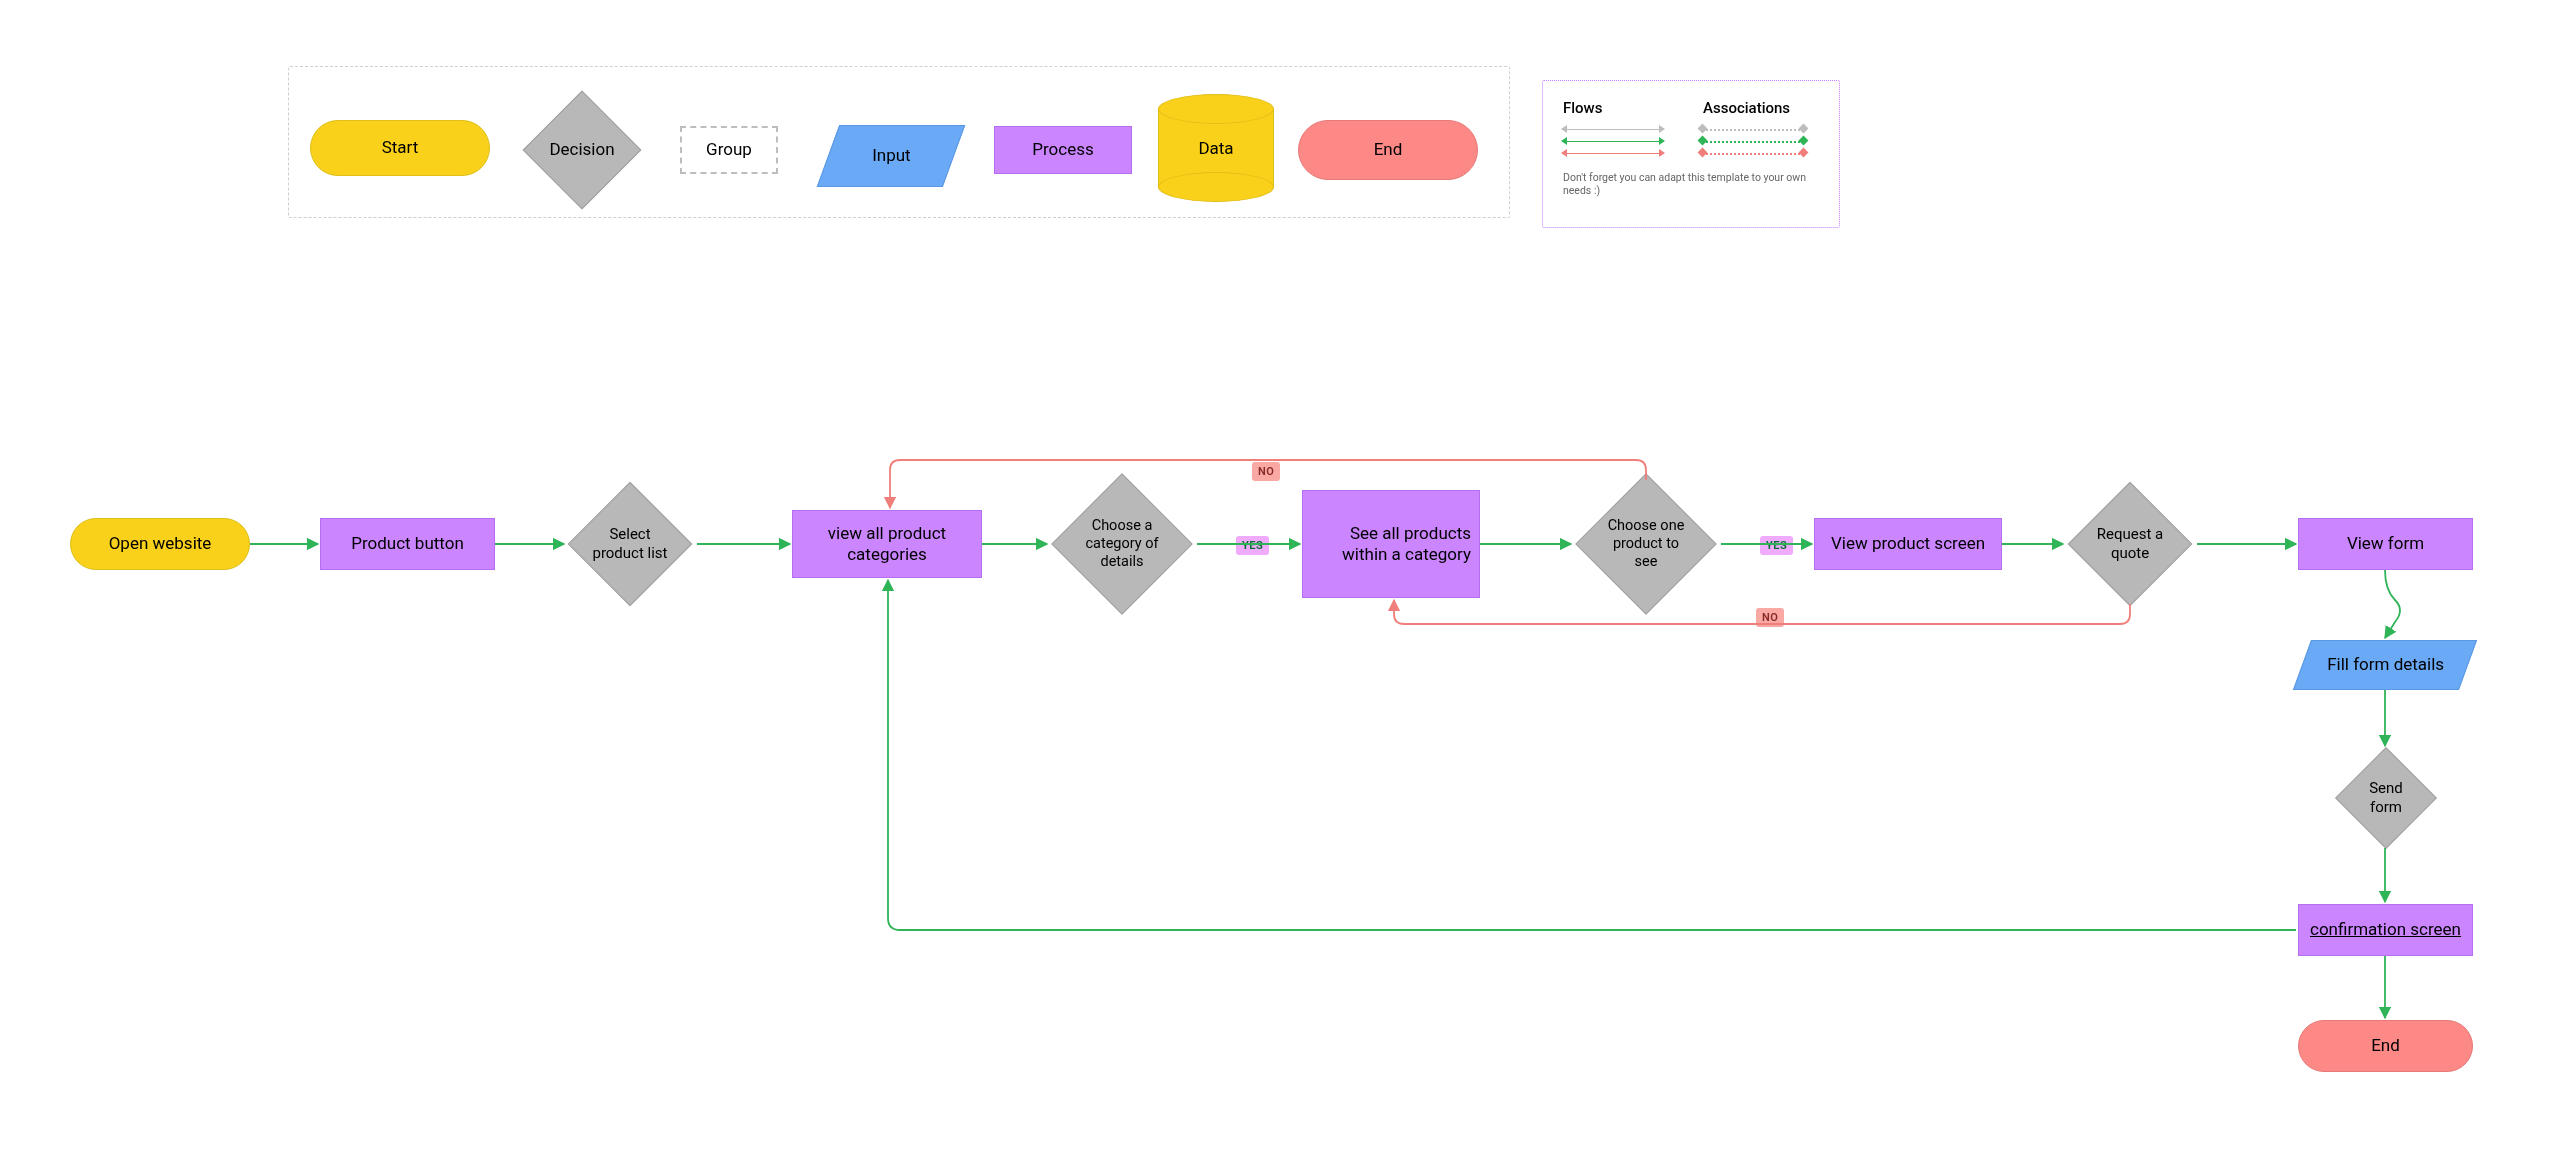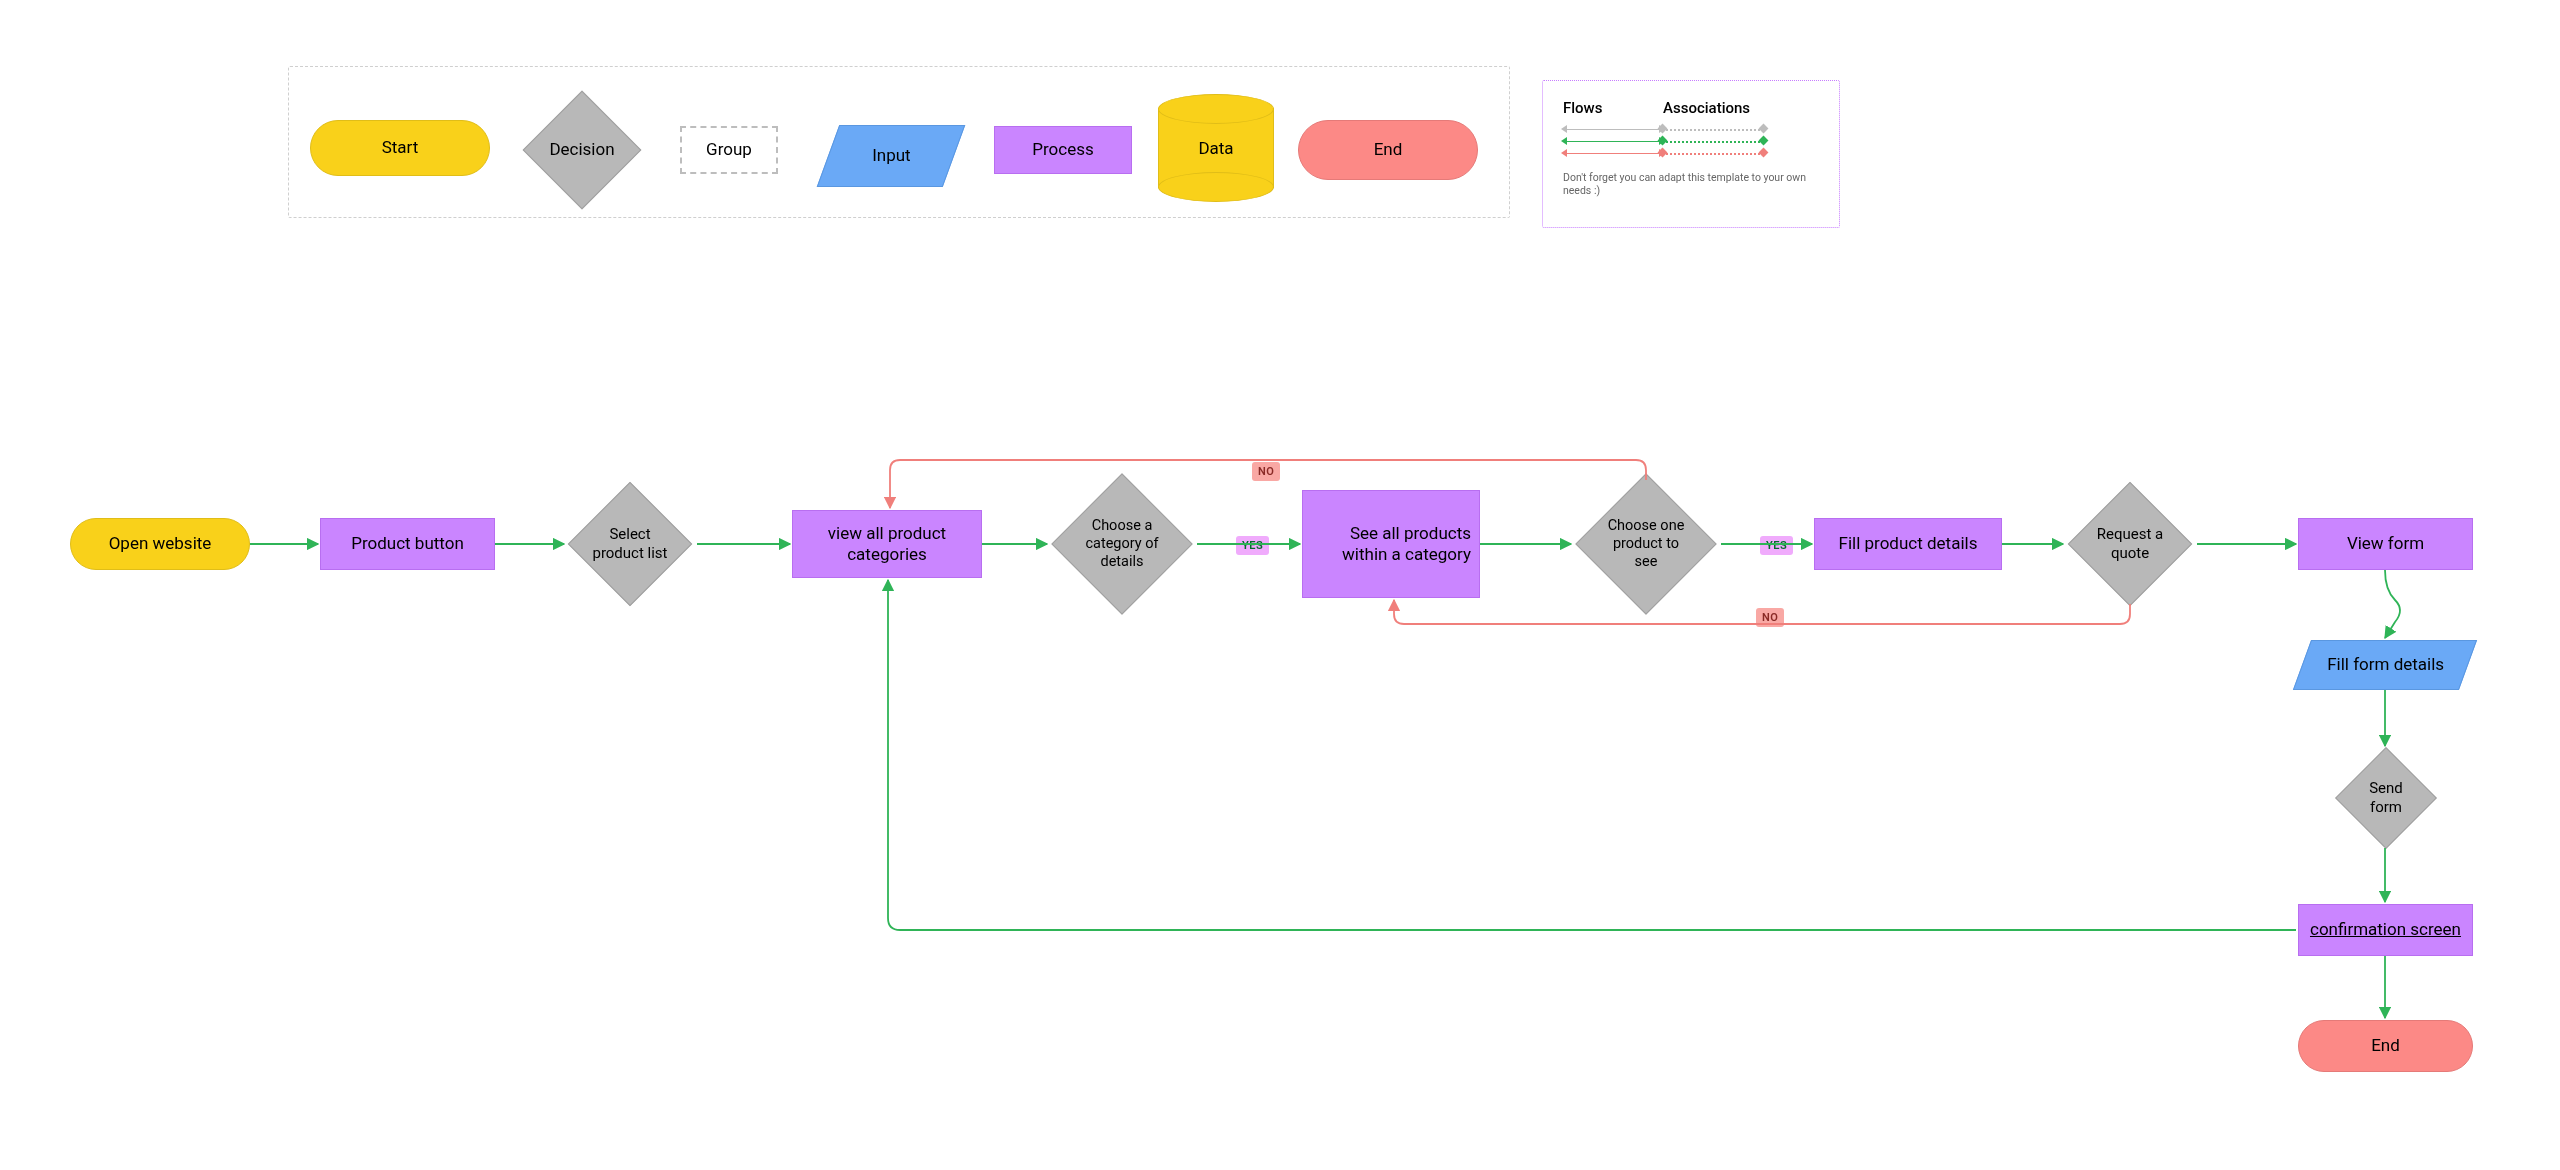--- a/index.html
+++ b/index.html
@@ -18,21 +18,21 @@
   .cyl-body { position:absolute; left:0; right:0; top:14px; bottom:14px; background:#f9d11a; border-left:1px solid #e0bd18; border-right:1px solid #e0bd18; }
   .cyl-top { position:absolute; left:0; right:0; top:0; height:28px; background:#f9d11a; border:1px solid #e0bd18; border-radius:50%; }
   .cyl-bot { position:absolute; left:0; right:0; bottom:0; height:28px; background:#f9d11a; border:1px solid #e0bd18; border-radius:50%; }
   .cyl-label { position:absolute; inset:0; display:flex; align-items:center; justify-content:center; font-size:17px; }
   .badge { position:absolute; font-size:11px; font-weight:600; padding:3px 6px; border-radius:3px; letter-spacing:0.5px; }
   .badge.yes { background:#f0abfc; color:#0a5; color:#046b2c; }
   .badge.no  { background:#f9a8a4; color:#8a2a26; }
   .legend-box { position:absolute; border:1px dashed #cfcfcf; box-sizing:border-box; border-radius:2px; }
   .assoc-box { position:absolute; border:1.5px dotted #c77dff; box-sizing:border-box; border-radius:2px; padding:18px 20px; }
   .assoc-title { font-size:15px; font-weight:500; }
-  .assoc-inner { display:flex; }
+  .assoc-inner { display:flex; gap:40px; }
   .assoc-col { display:flex; flex-direction:column; gap:12px; }
   .flow-sample { width:100px; height:0; position:relative; }
   .flow-line { border-top-width:1.5px; border-top-style:solid; }
   .flow-dotted { border-top-width:2px; border-top-style:dotted; }
   .flow-diamond { position:absolute; width:7px; height:7px; transform:rotate(45deg); top:-4px; }
   .flow-arrow { position:absolute; width:0; height:0; border-top:4px solid transparent; border-bottom:4px solid transparent; top:-4px; }
   .footnote { font-size:10.5px; color:#666; margin-top:18px; }
   
   .arrows { position:absolute; left:0; top:0; width:2560px; height:1170px; pointer-events:none; }
 </style>
@@ -125,21 +125,21 @@
     <div class="decision-label" style="font-size:14.5px;">Choose a category of details</div>
   </div>
 
   <div class="shape process" style="left:1302px; top:490px; width:178px; height:108px;text-align:right;">See all products within a category</div>
 
   <div class="decision-wrap" style="left:1596px; top:494px; width:100px; height:100px;">
     <div class="decision-bg"></div>
     <div class="decision-label" style="font-size:14.5px;">Choose one product to see</div>
   </div>
 
-  <div class="shape process" style="left:1814px; top:518px; width:188px; height:52px;">Fill product details</div>
+  <div class="shape process" style="left:1814px; top:518px; width:188px; height:52px;">View product screen</div>
 
   <div class="decision-wrap" style="left:2086px; top:500px; width:88px; height:88px;">
     <div class="decision-bg"></div>
     <div class="decision-label" style="font-size:15px;">Request a quote</div>
   </div>
 
   <div class="shape process" style="left:2298px; top:518px; width:175px; height:52px;">View form</div>
 
   <div class="shape input" style="left:2302px; top:640px; width:166px; height:50px;">
       <span>Fill form details</span>

